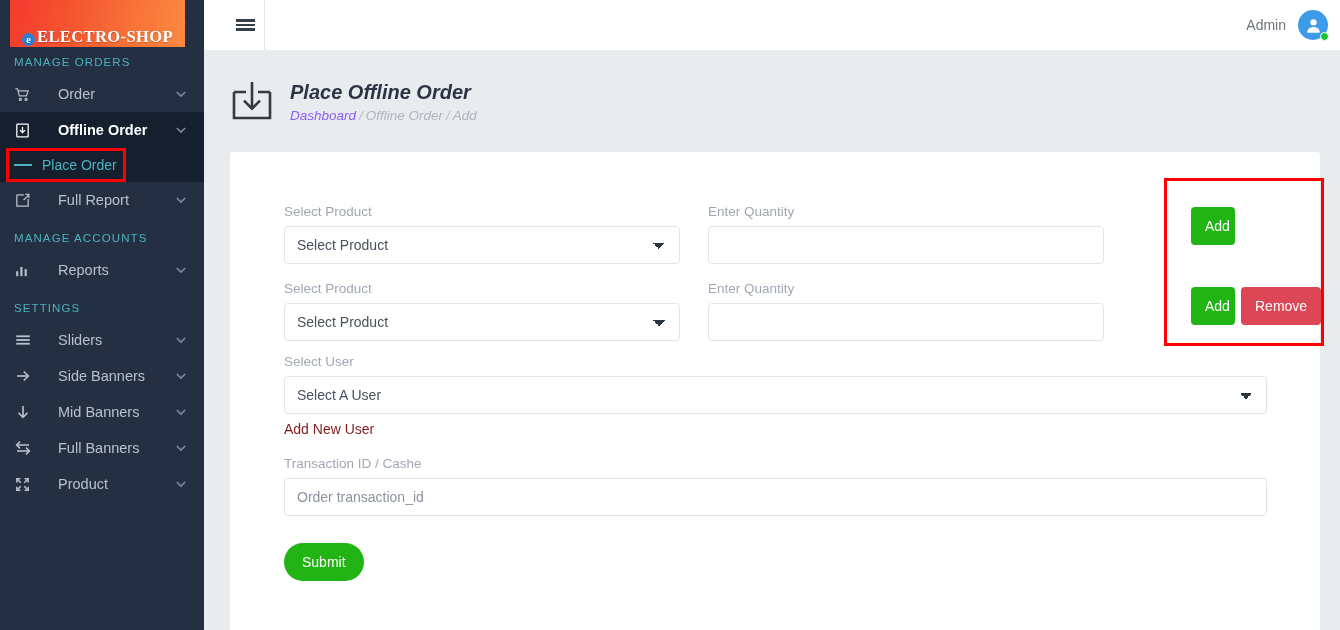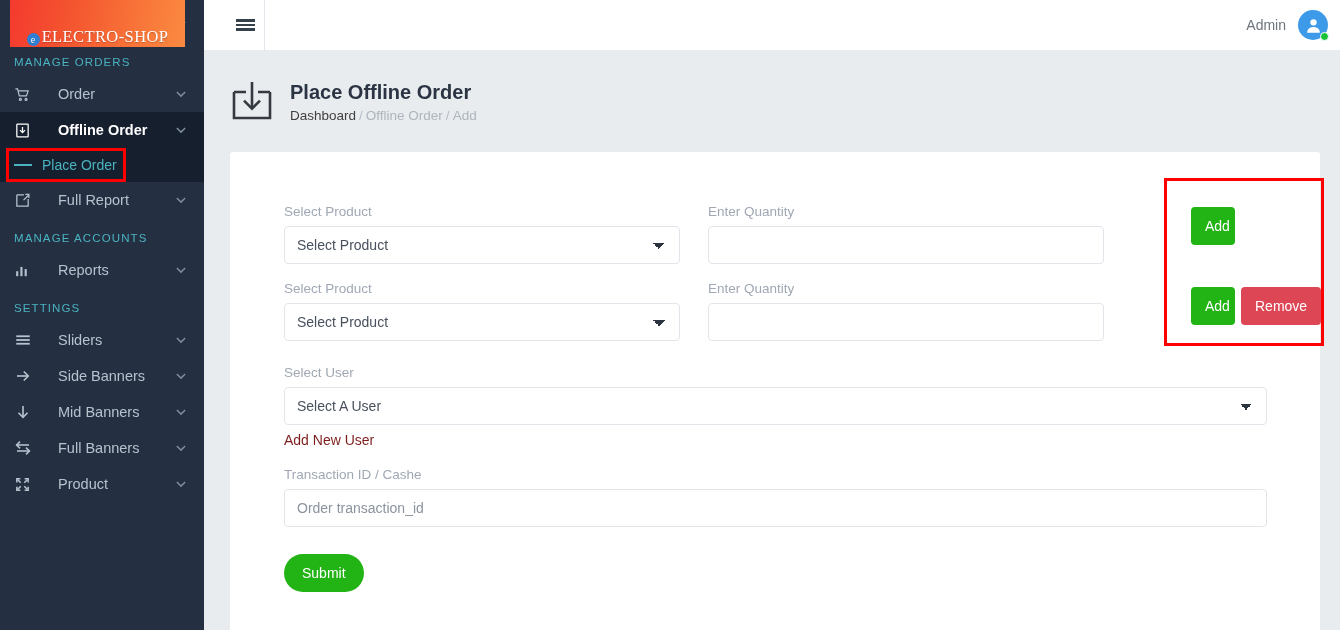--- a/index.html
+++ b/index.html
@@ -62,21 +62,21 @@
   
   .logo {
     position: absolute; left: 10px; top: 0px;
     width: 175px; height: 47px;
     background: linear-gradient(100deg, #f43a2f 0%, #f4552f 35%, #f87338 70%, #fb8a41 100%);
     display: flex; align-items: center; justify-content: center;
     z-index: 5;
   }
   .logo .ltxt {
     font-family: "Liberation Serif", serif;
-    color: #ffffff; font-weight: normal; font-size: 16.5px;
+    color: #ffffff; font-weight: bold; font-size: 16.5px;
     letter-spacing: 0.4px; text-shadow: 0 1px 1px rgba(0,0,0,.25); margin-top: 26px;
   }
   .logo .lmark {
     display: inline-block; width: 13px; height: 13px; border-radius: 50%;
     background: #2e7fd4; color: #fff; font-size: 10px; line-height: 13px;
     text-align: center; font-family: "Liberation Serif", serif;
     margin-right: 2px; vertical-align: -1px;
   }
 
   
@@ -112,24 +112,24 @@
   }
 
   
   .page-head {
     position: absolute; left: 204px; top: 50px;
     width: 1136px; height: 102px;
     background: #e9ecef;
     display: flex; align-items: center;
   }
   .ph-icon { margin-left: 24px; width: 48px; height: 48px; color: #343a40; }
-  .ph-text { margin-left: 14px; }
+  .ph-text { margin-left: 14px; font-style: italic; }
   .ph-title { font-size: 20px; font-weight: bold; color: #2b3443; line-height: 1.35; }
   .ph-crumbs { font-size: 13.5px; color: #adb5bd; margin-top: 2px; }
-  .ph-crumbs a { color: #404040; text-decoration: none; }
+  .ph-crumbs a { color: #8b5cf6; text-decoration: none; }
   .ph-crumbs .sep { color: #b5bcc3; margin: 0 3px; }
 
   
   .card {
     position: absolute; left: 230px; top: 152px;
     width: 1090px; height: 500px;
     background: #fff; border-radius: 3px;
   }
   .form { position: absolute; left: 54px; top: 52px; width: 990px; }
 
@@ -168,21 +168,21 @@
   .action-box {
     position: absolute; left: 880px; top: -26px;
     width: 160px; height: 168px;
     border: 3px solid #ff0000;
   }
   .action-inner { position: relative; width: 100%; height: 100%; }
   .ab-add1 { position: absolute; left: 24px; top: 26px; width: 44px; }
   .ab-row2 { position: absolute; left: 24px; top: 106px; display: flex; gap: 6px; }
   .ab-add2 { width: 44px; }
 
-  .mt-user { margin-top: 24px; }
+  .mt-user { margin-top: 13px; }
   .user-wrap { width: 983px; }
   .link-add-user {
     display: inline-block; margin-top: 7px;
     color: #7f1d1d; font-size: 14px; text-decoration: none;
   }
   .mt-trans { margin-top: 18px; }
   .mt-submit { margin-top: 27px; }
 </style>
 </head>
 <body>

